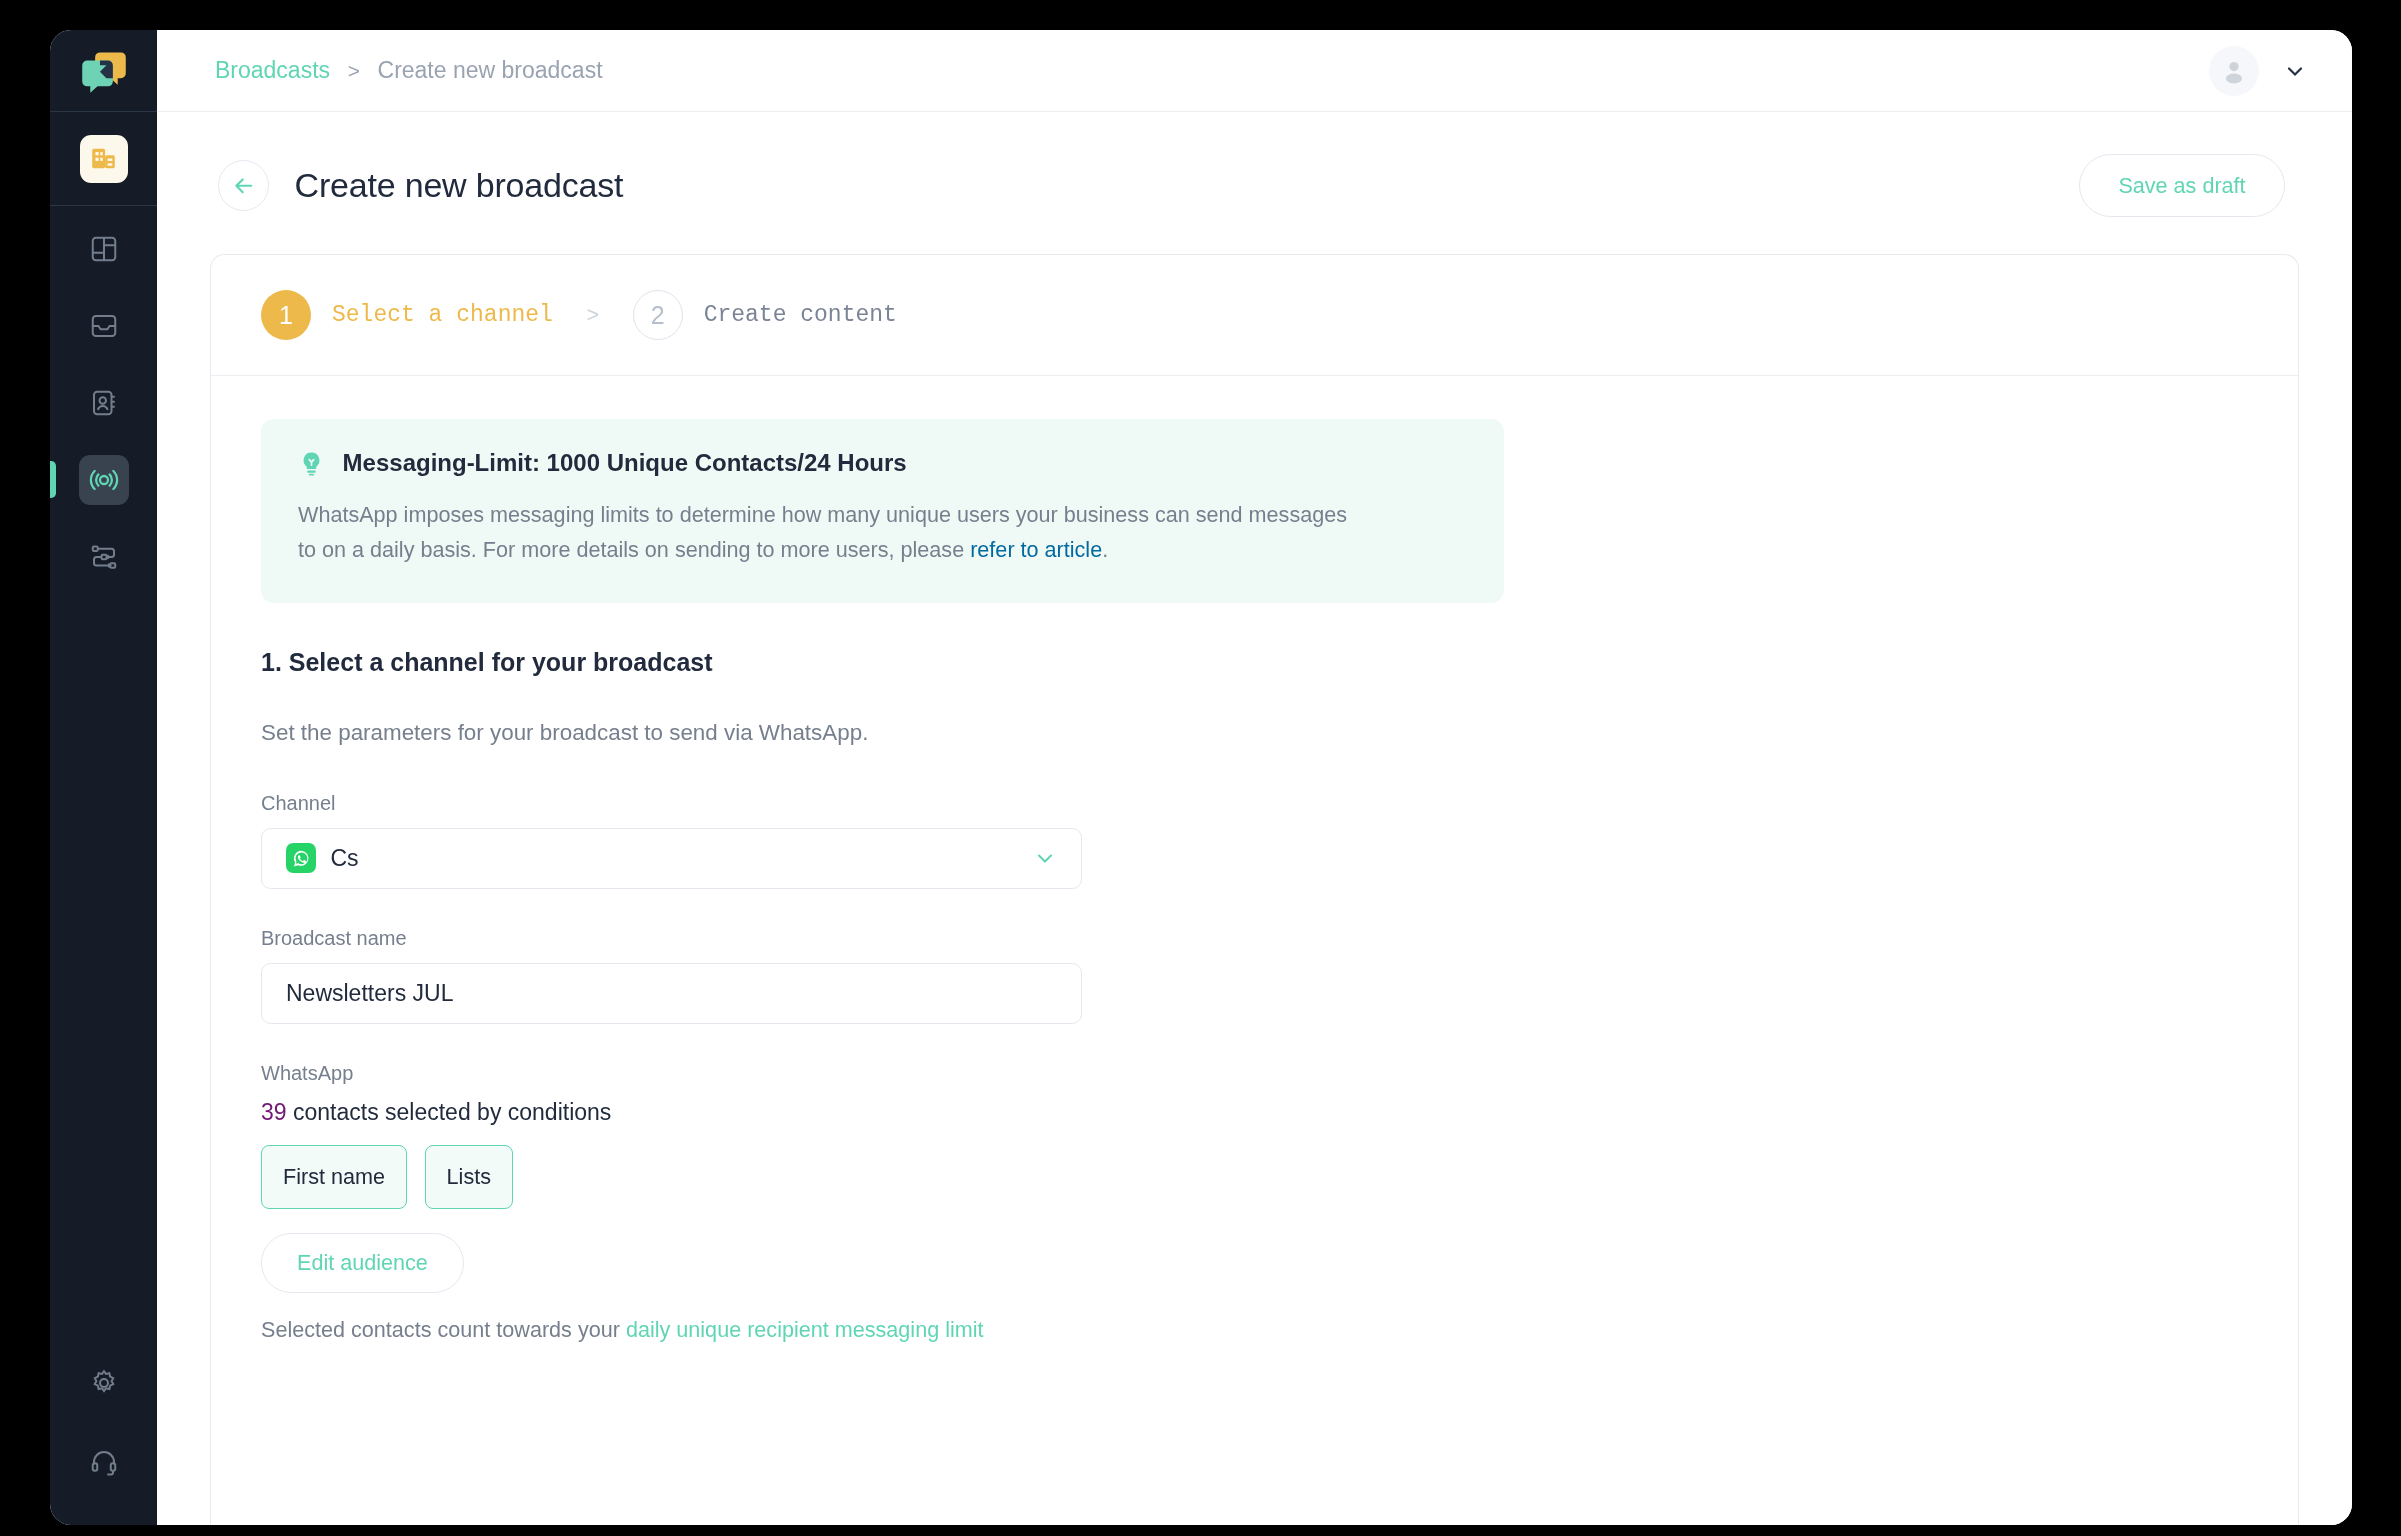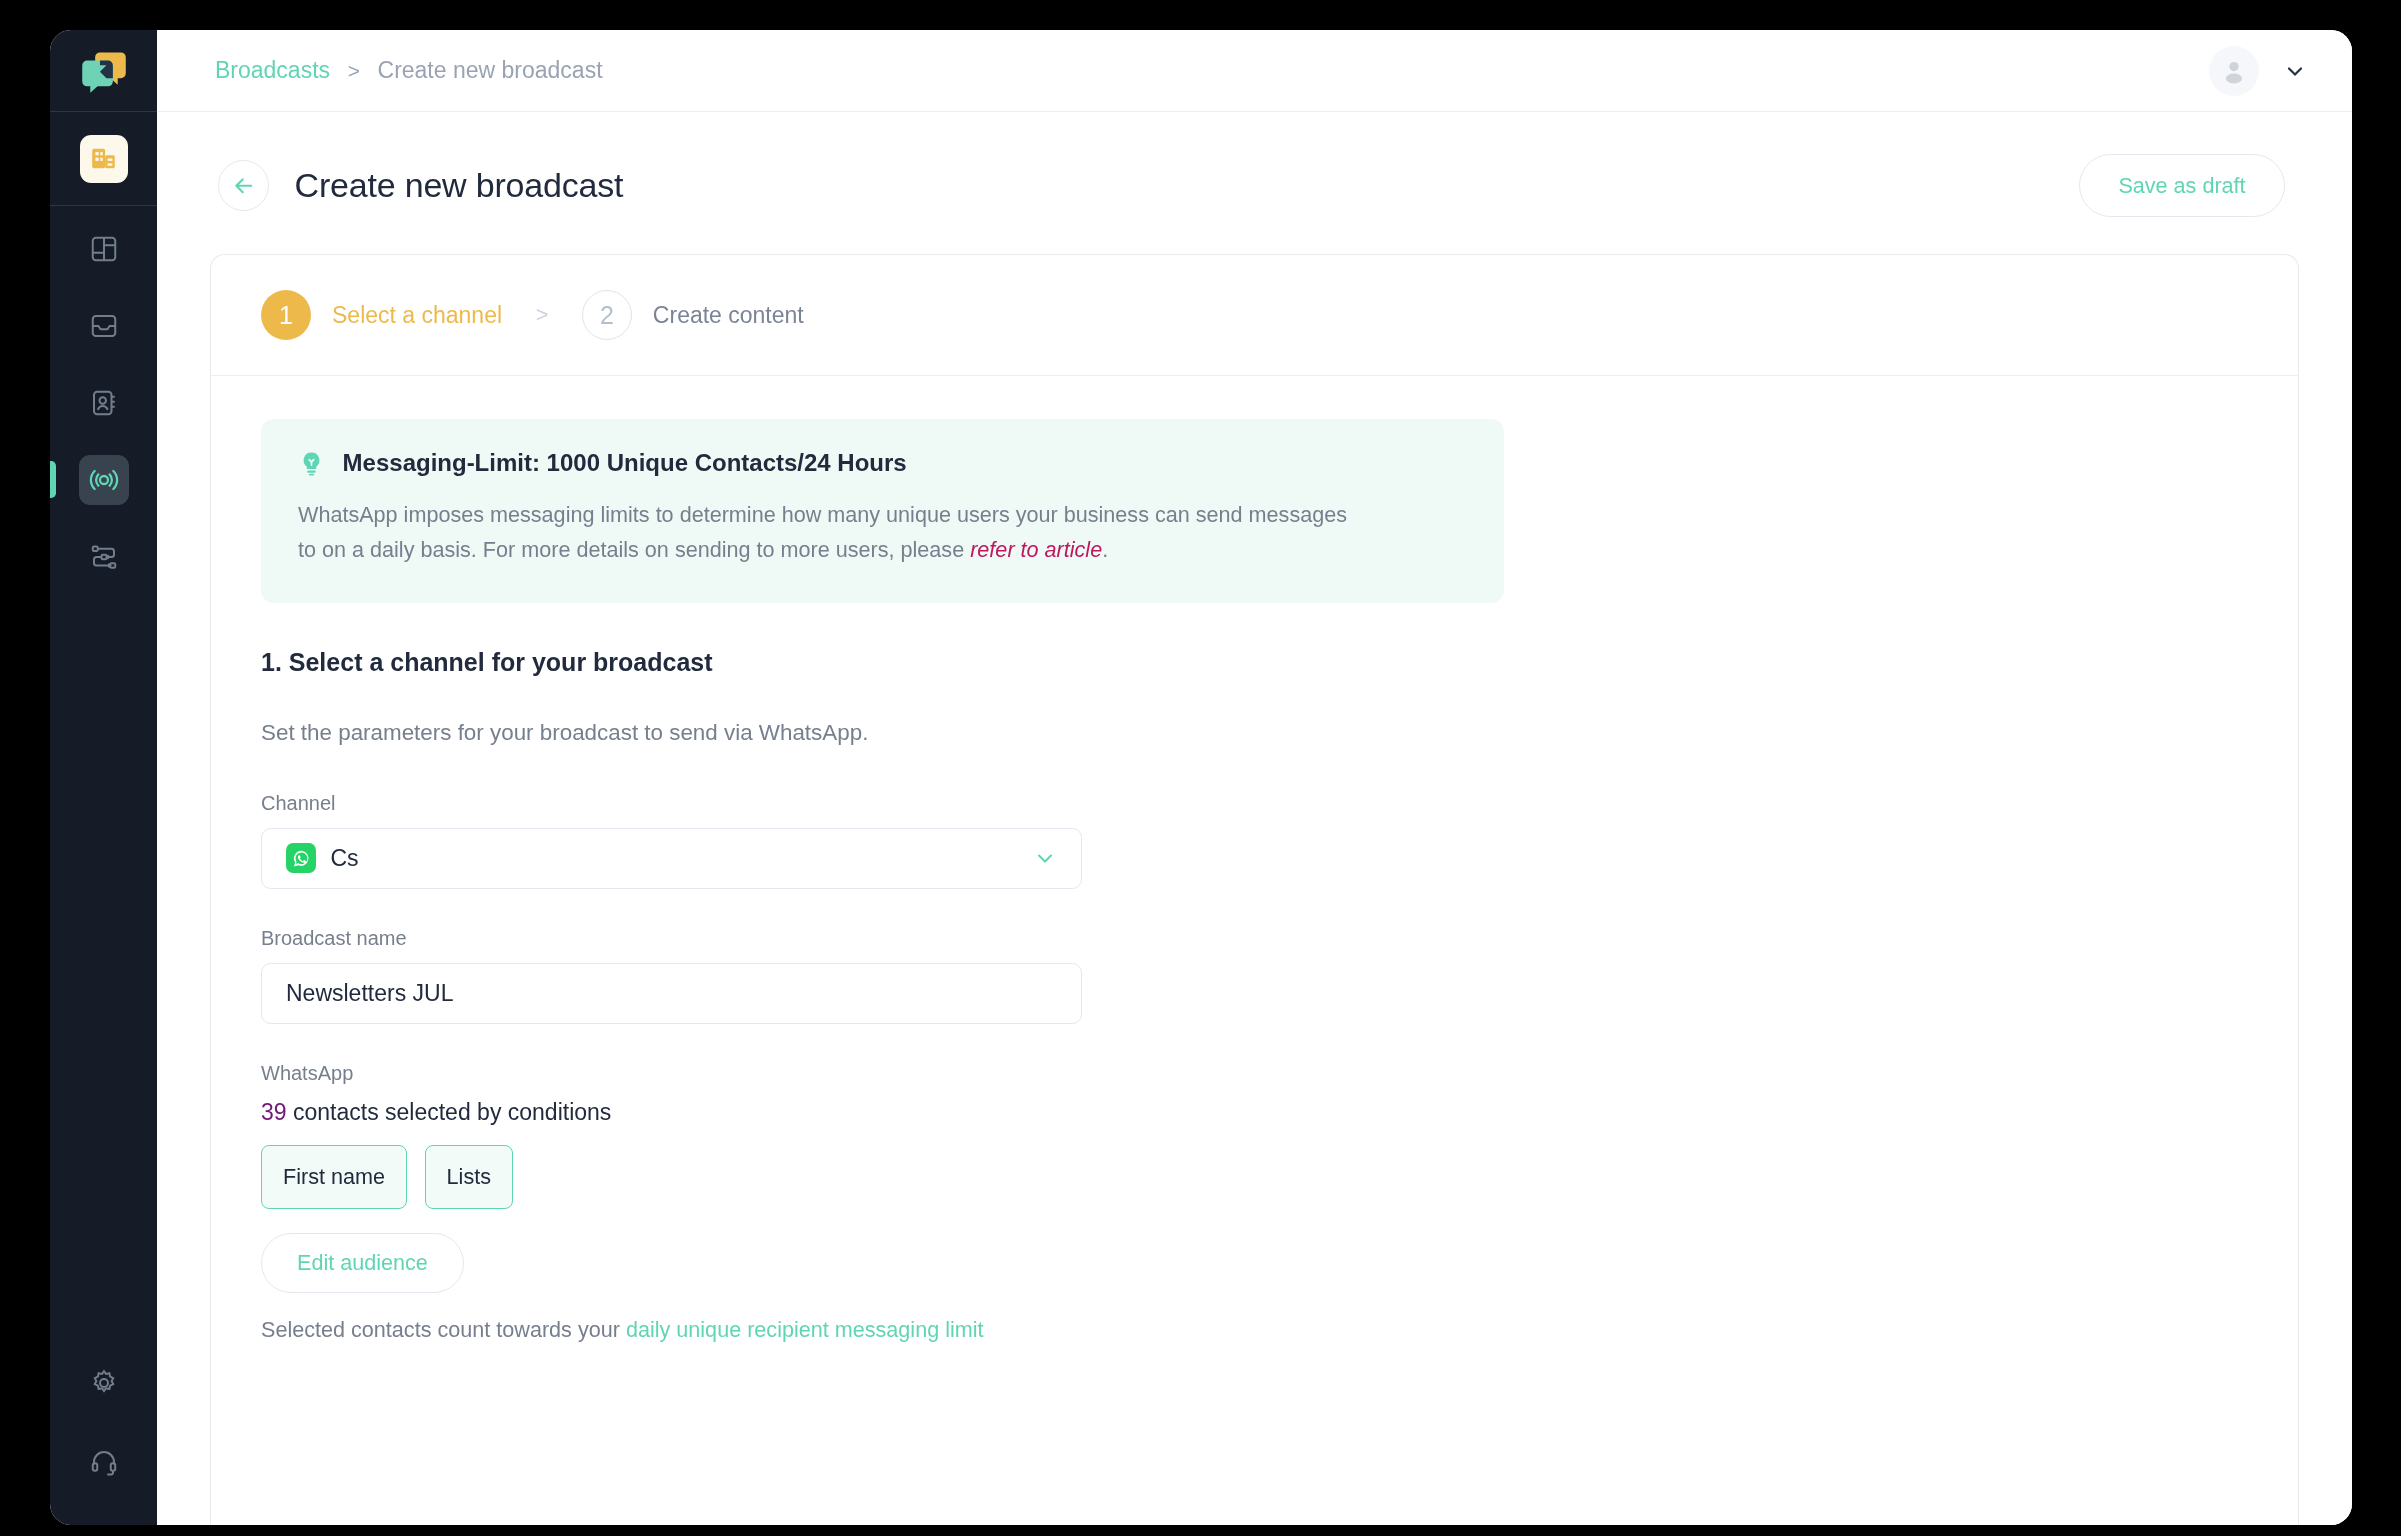--- a/index.html
+++ b/index.html
@@ -147,38 +147,38 @@
     gap: 22.4px;
   }
   .step { display: flex; align-items: center; gap: 21px; }
   .step-circle {
     width: 50px; height: 50px; border-radius: 50%;
     display: flex; align-items: center; justify-content: center;
     font-size: 25px;
   }
   .step-circle.active { background: #eeb94b; color: #fff; }
   .step-circle.inactive { border: 0.8px solid #dfe4ea; color: #b5bfcc; background: #fff; }
-  .step-label { font-size: 23px; }
+  .step-label { font-size: 23px; font-family: Liberation Mono, monospace; }
   .step-label.active { color: #eeb94b; }
   .step-label.inactive { color: #7b8495; }
   .step-arrow { color: #ccd3dc; font-size: 21.6px; margin: 0 11.2px; }
 
   #form-area { padding: 43px 50px 0 50px; overflow: hidden; flex: 1; }
 
   #info-banner {
     background: #effaf6;
     border-radius: 12.8px;
     padding: 30px 37px 35px 37px;
     width: 1243px;
     margin-bottom: 45px;
   }
   .banner-head { display: flex; align-items: center; gap: 17.6px; margin-bottom: 21px; }
   .banner-title { font-size: 24px; color: #222b3d; font-weight: bold; }
   .banner-body { font-size: 21.6px; line-height: 1.62; color: #767f8d; max-width: 1065px; }
-  .banner-body a { color: #be185d; text-decoration: none; font-style: italic; }
+  .banner-body a { color: #0369a1; text-decoration: none; }
 
   .section-heading { font-size: 25px; color: #222b3d; font-weight: bold; margin-bottom: 43px; }
   .section-desc { font-size: 22.4px; color: #767f8d; margin-bottom: 46px; }
 
   .field { margin-bottom: 38px; }
   .field-label { font-size: 20px; color: #767f8d; margin-bottom: 12.8px; }
   .control {
     width: 821px;
     height: 61px;
     border: 0.8px solid #e4e8ee;

